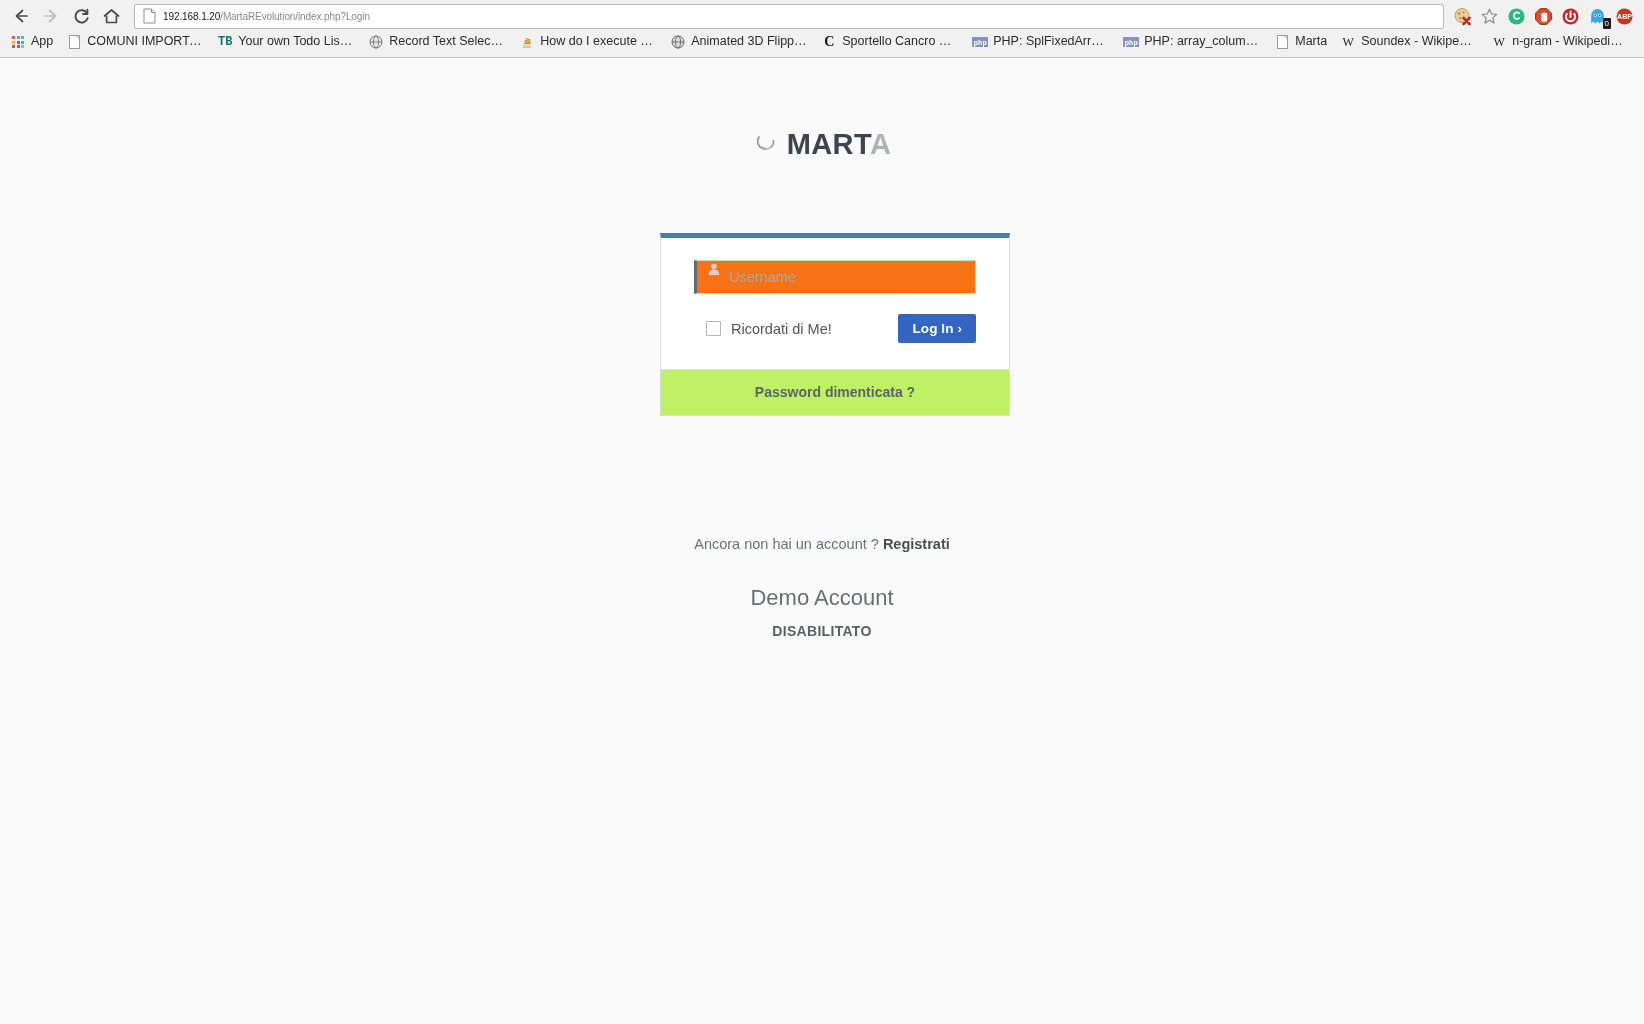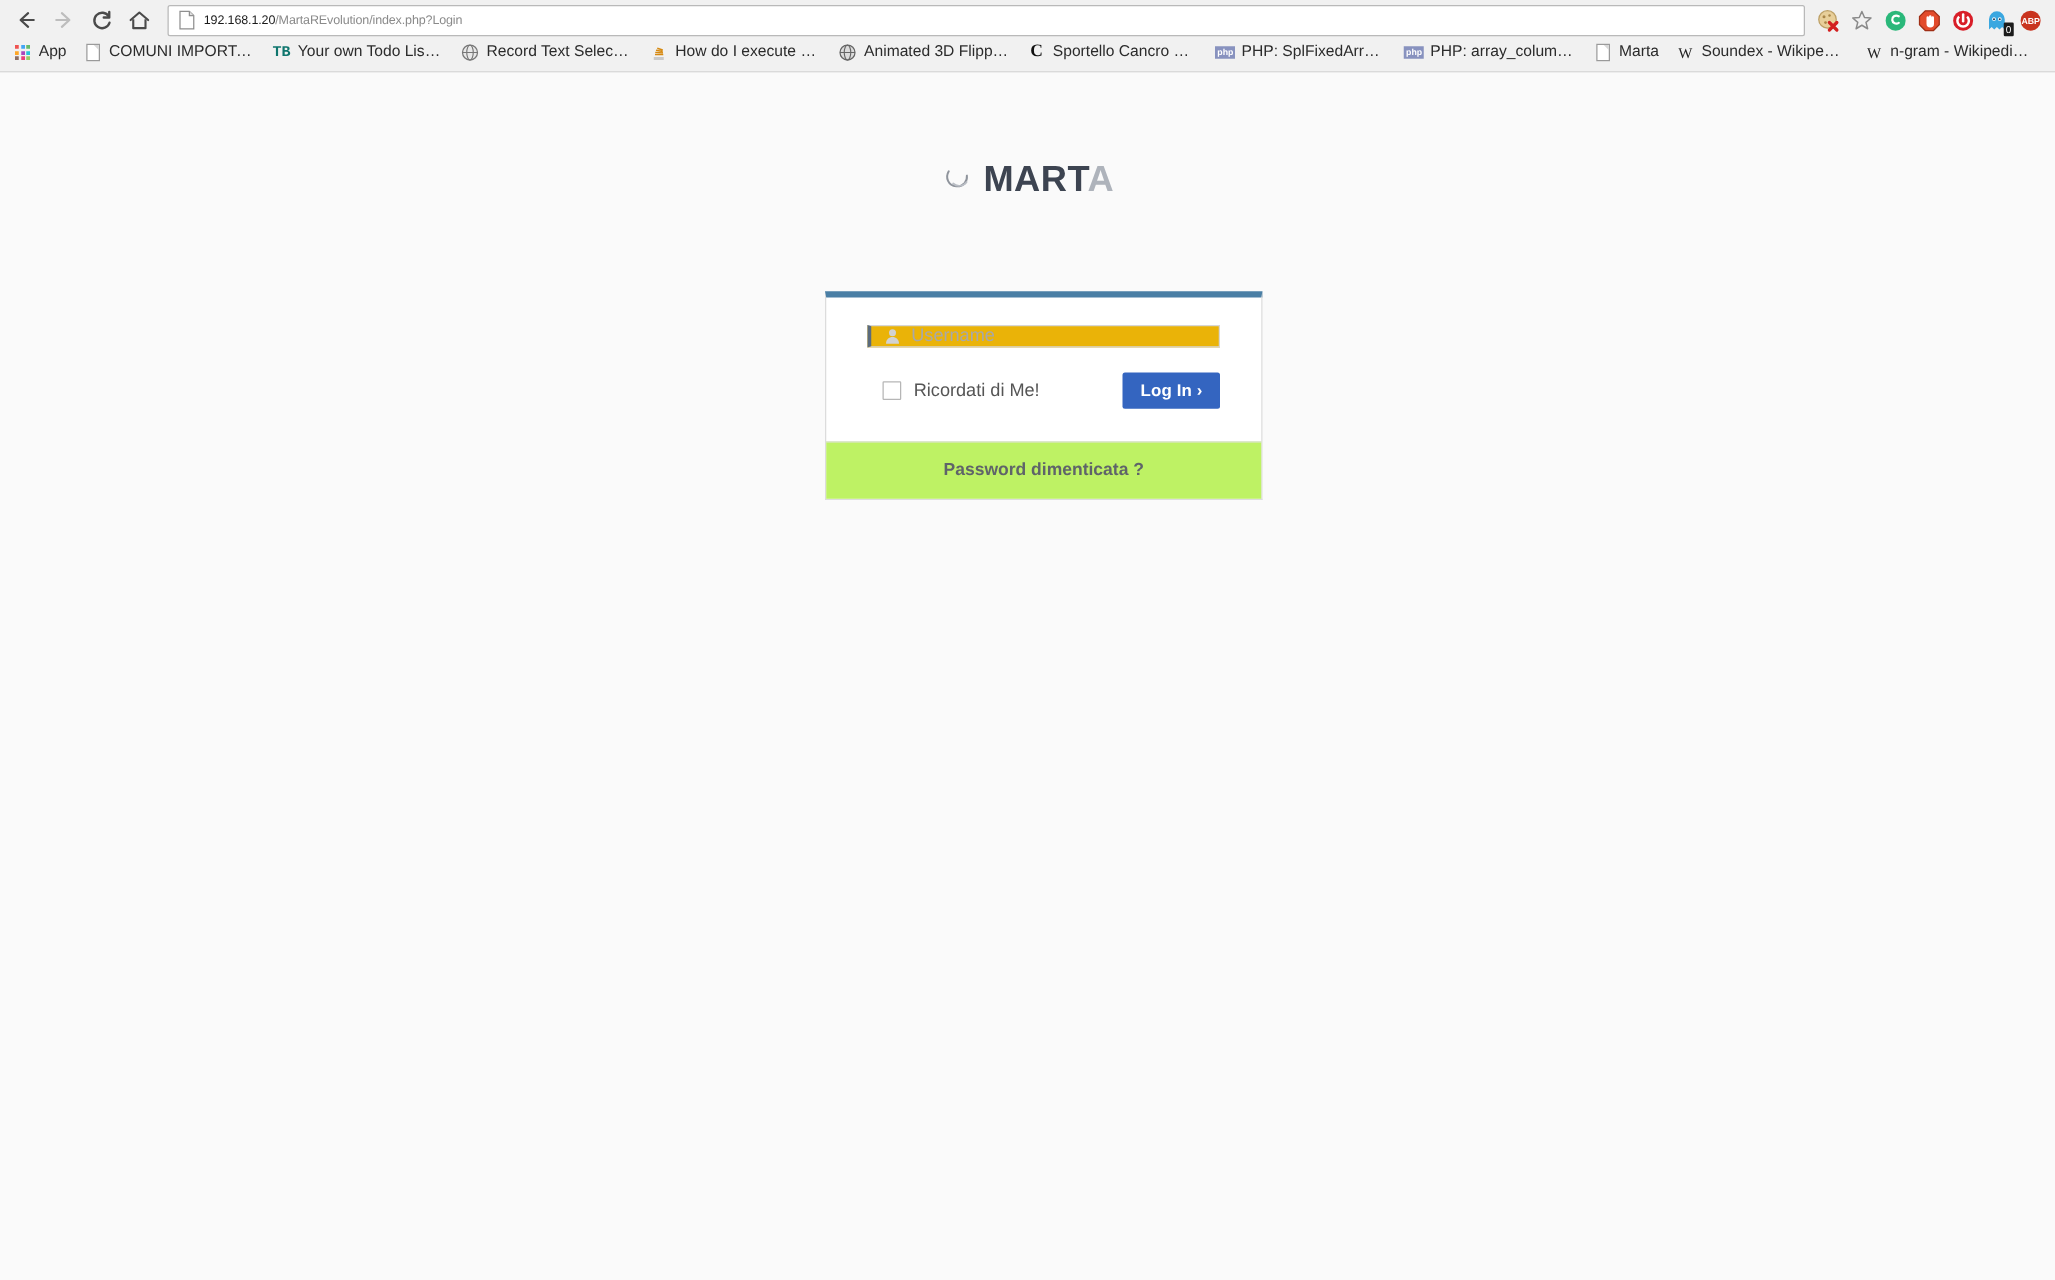--- a/index.html
+++ b/index.html
@@ -186,24 +186,24 @@
     font-size: 22px;
     color: #5f6469;
     font-weight: normal;
     margin: 6px 0 22px 0;
     font-family: "Liberation Sans", sans-serif;
   }
 
   .field {
     display: flex;
     align-items: flex-start;
-    height: 18px;
+    height: 34px;
     border: 1px solid #d6d6d6;
     border-left: 3px solid #5a6b7d;
-    background: #eab308;
+    background: #f97316;
     margin-bottom: 16px;
     padding-left: 9px;
   }
   .field-icon {
     width: 15px; height: 15px;
     margin-right: 8px;
     display: flex; align-items: center; justify-content: center;
     flex: 0 0 auto;
   }
   .field input {
@@ -547,14 +547,22 @@
         <button class="login-btn">Log In ›</button>
       </div>
 
     </div>
 
     <div class="panel-footer">
       <a class="footer-link" href="#">Password dimenticata ?</a>
     </div>
   </div>
 
+  <div class="below">
+    <div class="signup-line">
+      <span>Ancora non hai un account ?</span>
+      <span class="strong">Registrati</span>
+    </div>
+    <div class="demo-title">Demo Account</div>
+    <div class="demo-status">DISABILITATO</div>
+  </div>
 
 </div>
 
 </body></html>

